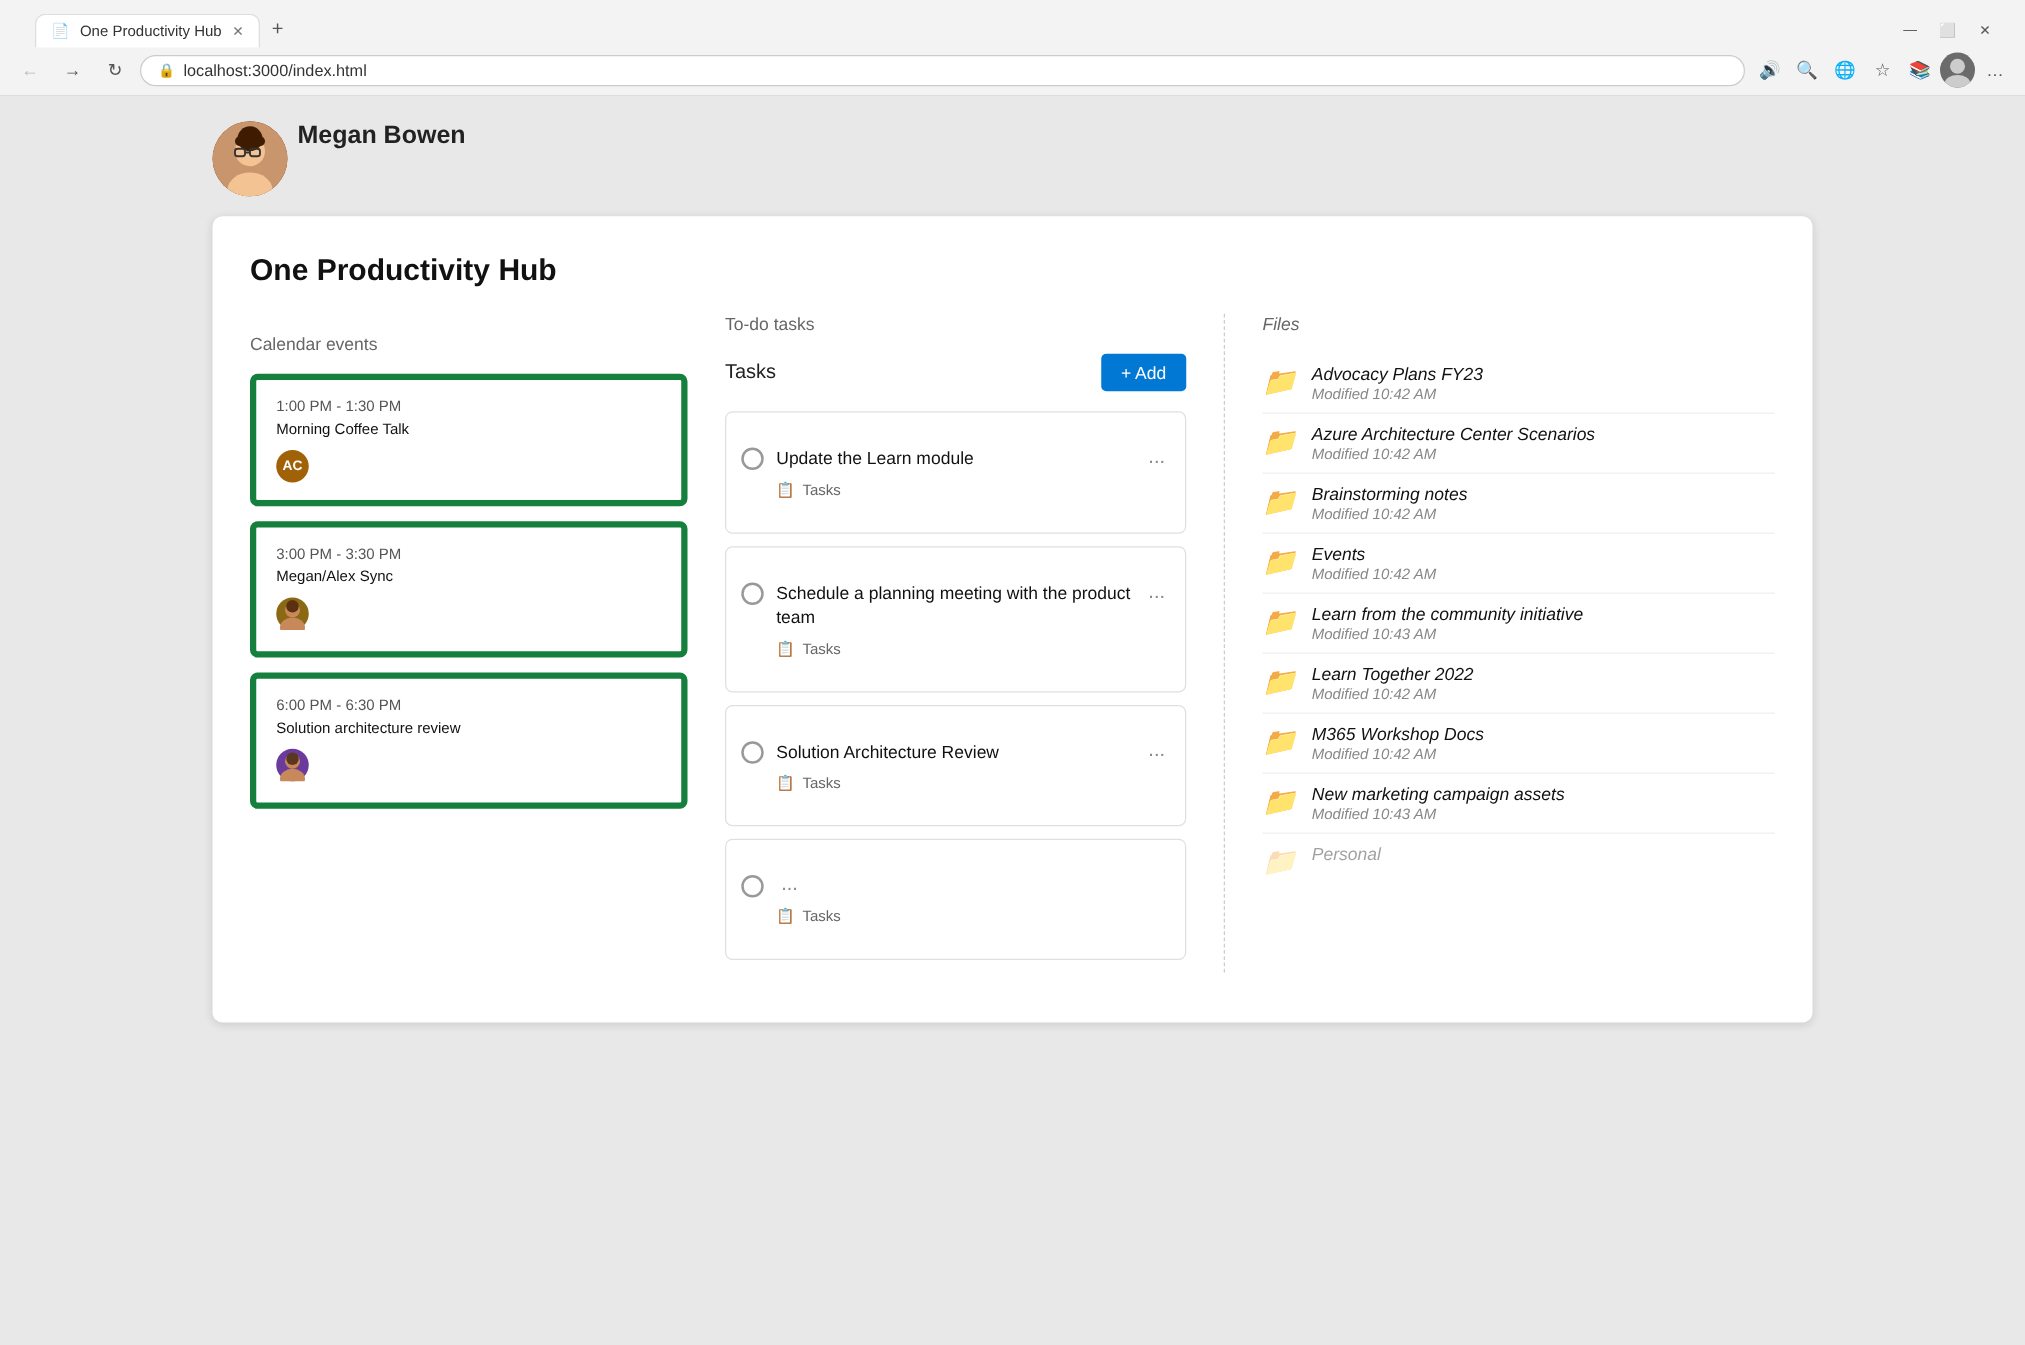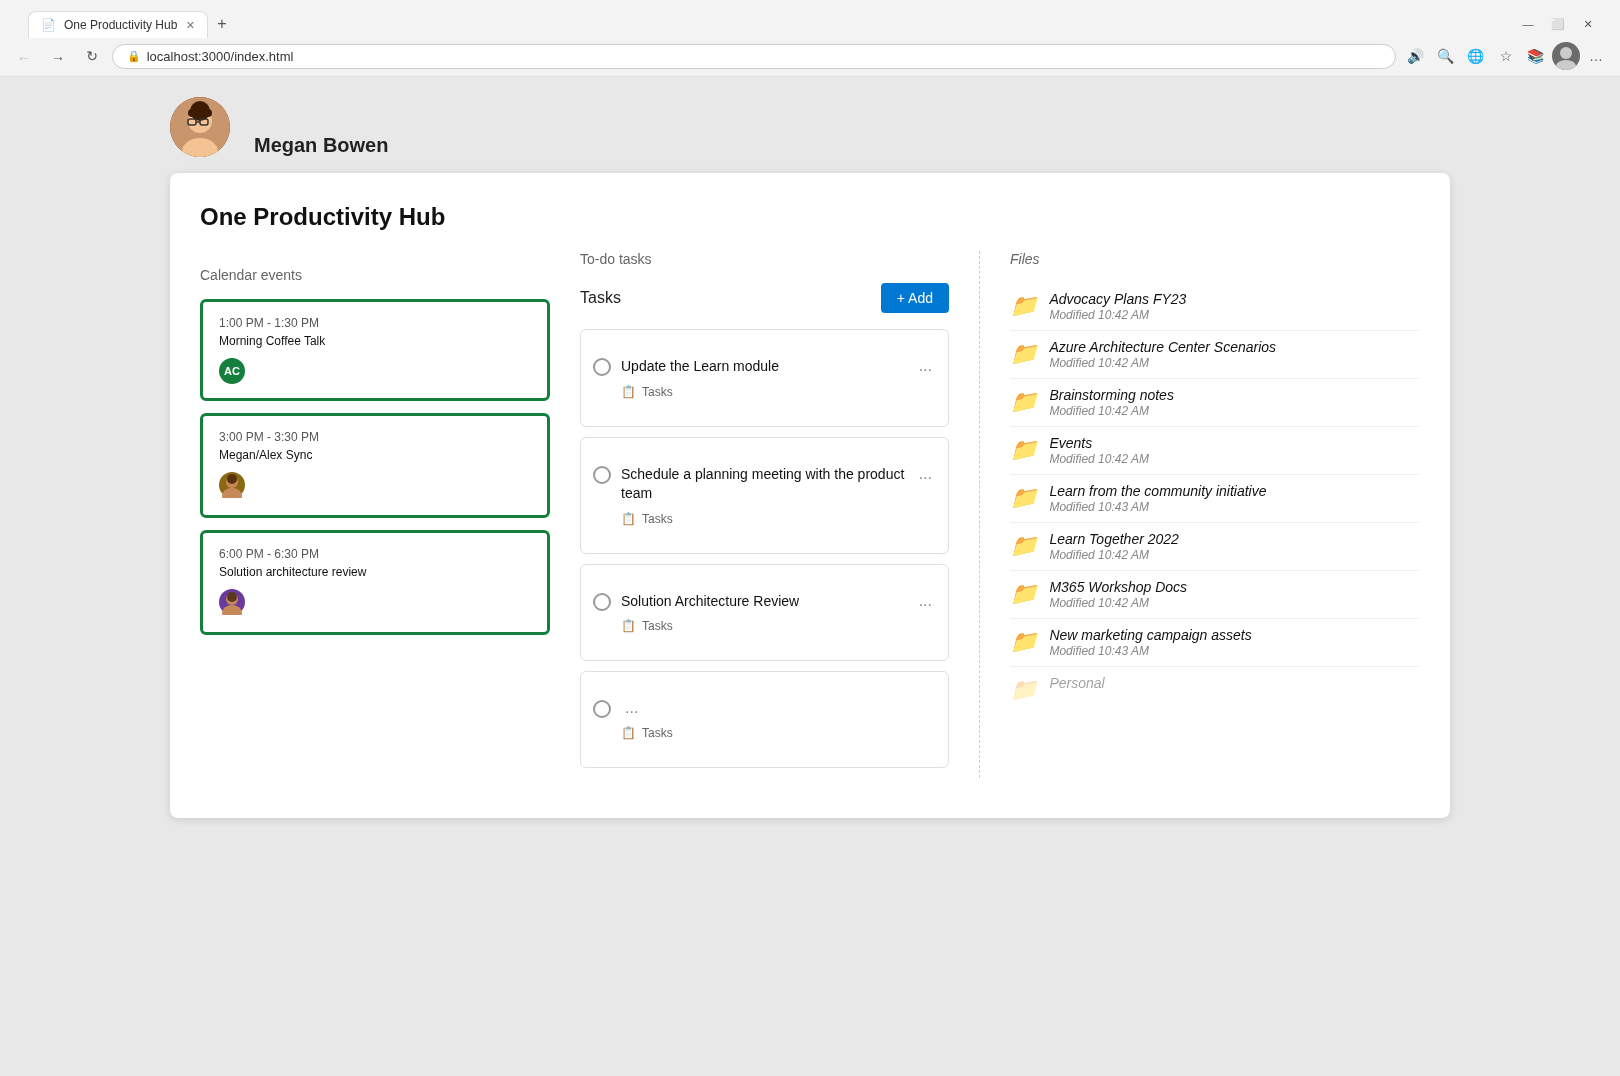--- a/index.html
+++ b/index.html
@@ -114,21 +114,21 @@
       background: #fff;
       border-radius: 8px;
       box-shadow: 0 2px 8px rgba(0,0,0,0.12);
       padding: 30px 30px 40px;
       max-width: 1280px;
       margin: 0 auto;
     }
 
     
     .page-header {
-      display: flex; align-items: flex-end; gap: 24px;
+      display: flex; align-items: flex-start; gap: 8px;
       margin-bottom: 24px;
     }
     .user-avatar {
       width: 60px; height: 60px;
       border-radius: 50%;
       background: #8B4513;
       overflow: hidden;
       flex-shrink: 0;
       display: flex; align-items: center; justify-content: center;
     }
@@ -157,21 +157,21 @@
     .col-header {
       font-size: 14px;
       color: #666;
       margin-bottom: 16px;
       font-weight: 400;
     }
 
     
     .event-card {
       background: #fff;
-      border: 3px solid #15803d;
+      border: 5px solid #15803d;
       border-radius: 6px;
       padding: 14px 16px;
       margin-bottom: 12px;
     }
     .event-time {
       font-size: 12px;
       color: #555;
       margin-bottom: 4px;
     }
     .event-title {
@@ -347,21 +347,21 @@
     <h1 class="page-title">One Productivity Hub</h1>
 
     <div class="columns">
 
       <div class="col-calendar">
         <div class="col-header">Calendar events</div>
 
         <div class="event-card">
           <div class="event-time">1:00 PM - 1:30 PM</div>
           <div class="event-title">Morning Coffee Talk</div>
-          <div class="event-avatar av-teal" style="background:#15803d;color:#fff;width:26px;height:26px;border-radius:50%;display:inline-flex;align-items:center;justify-content:center;font-size:11px;font-weight:600;">AC</div>
+          <div class="event-avatar av-teal" style="background:#a16207;color:#fff;width:26px;height:26px;border-radius:50%;display:inline-flex;align-items:center;justify-content:center;font-size:11px;font-weight:600;">AC</div>
         </div>
 
         <div class="event-card">
           <div class="event-time">3:00 PM - 3:30 PM</div>
           <div class="event-title">Megan/Alex Sync</div>
           <div class="event-avatar" style="background:#8B6914;color:#fff;width:26px;height:26px;border-radius:50%;display:inline-flex;align-items:center;justify-content:center;font-size:11px;font-weight:600;">
             <svg width="26" height="26" viewBox="0 0 26 26">
                 <circle cx="13" cy="10" r="6" fill="#c8895a"></circle>
                 <ellipse cx="13" cy="24" rx="10" ry="8" fill="#c8895a"></ellipse>
                 <circle cx="13" cy="7" r="5" fill="#5a3010"></circle>

